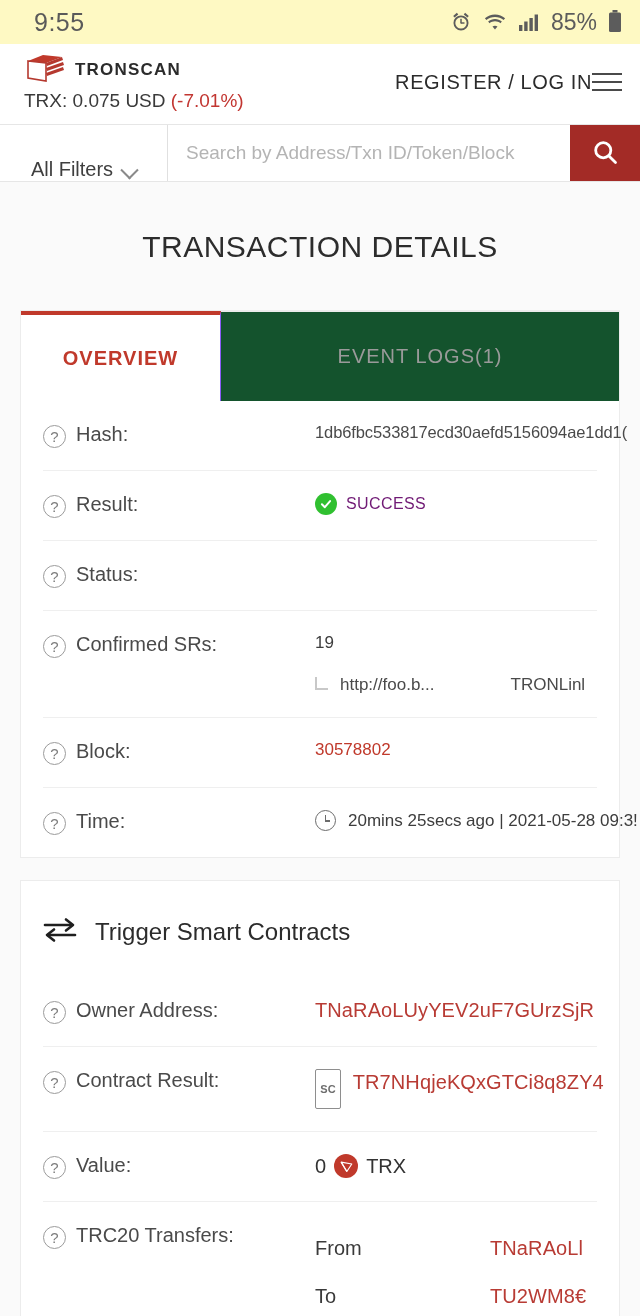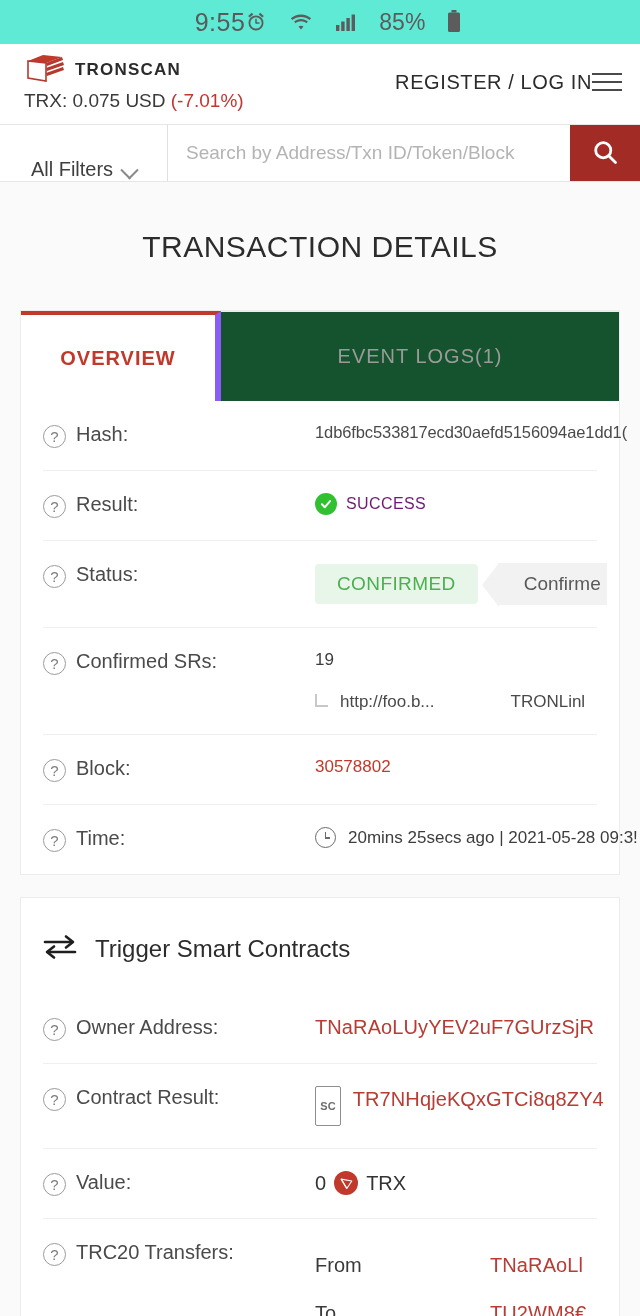--- a/index.html
+++ b/index.html
@@ -14,35 +14,35 @@
   .page {
     position: relative;
     width: 640px;
     height: 1316px;
     background: #fafafa;
   }
 
   
   .statusbar {
     height: 44px;
-    background: #5eead4;
+    background: #fef9c3;
     display: flex;
     align-items: center;
-    justify-content: center;
+    justify-content: space-between;
     padding: 0 18px 0 34px;
   }
   .status-time {
     font-size: 25px;
     color: #5a5a5a;
     letter-spacing: 0.5px;
   }
   .status-right {
     display: flex;
     align-items: center;
-    gap: 22px;
+    gap: 11px;
   }
   .status-right svg { display: block; }
   .status-batt-text {
     font-size: 23px;
     color: #5c5c5c;
     letter-spacing: 0px;
   }
 
   
   .header {
@@ -142,21 +142,21 @@
     font-size: 20px;
     letter-spacing: 1px;
     position: relative;
   }
   .tab.active {
     width: 200px;
     background: #ffffff;
     color: #c0392b;
     font-weight: bold;
     border-top: 4px solid #c0392b;
-    border-right: 6px solid #8b5cf6;
+    border-right: 1px solid #8b5cf6;
   }
   .tab.inactive {
     flex: 1;
     background: #14532d;
     color: #9a9a9a;
     border-top: 1px solid #ececec;
     font-weight: normal;
   }
 
   
@@ -431,26 +431,20 @@
             <span class="success-text">SUCCESS</span>
           </div>
         </div>
       </div>
 
       <div class="row">
         <div class="row-label">
           <span class="qmark">?</span>
           <span class="label-text">Status:</span>
         </div>
-        <div class="row-value">
-          <div class="status-line">
-            <span class="badge-confirmed">CONFIRMED</span>
-            <span class="tooltip-arrow">Confirme</span>
-          </div>
-        </div>
       </div>
 
       <div class="row">
         <div class="row-label">
           <span class="qmark">?</span>
           <span class="label-text">Confirmed SRs:</span>
         </div>
         <div class="row-value">
           <div class="srs-count">19</div>
           <div class="srs-sub">

